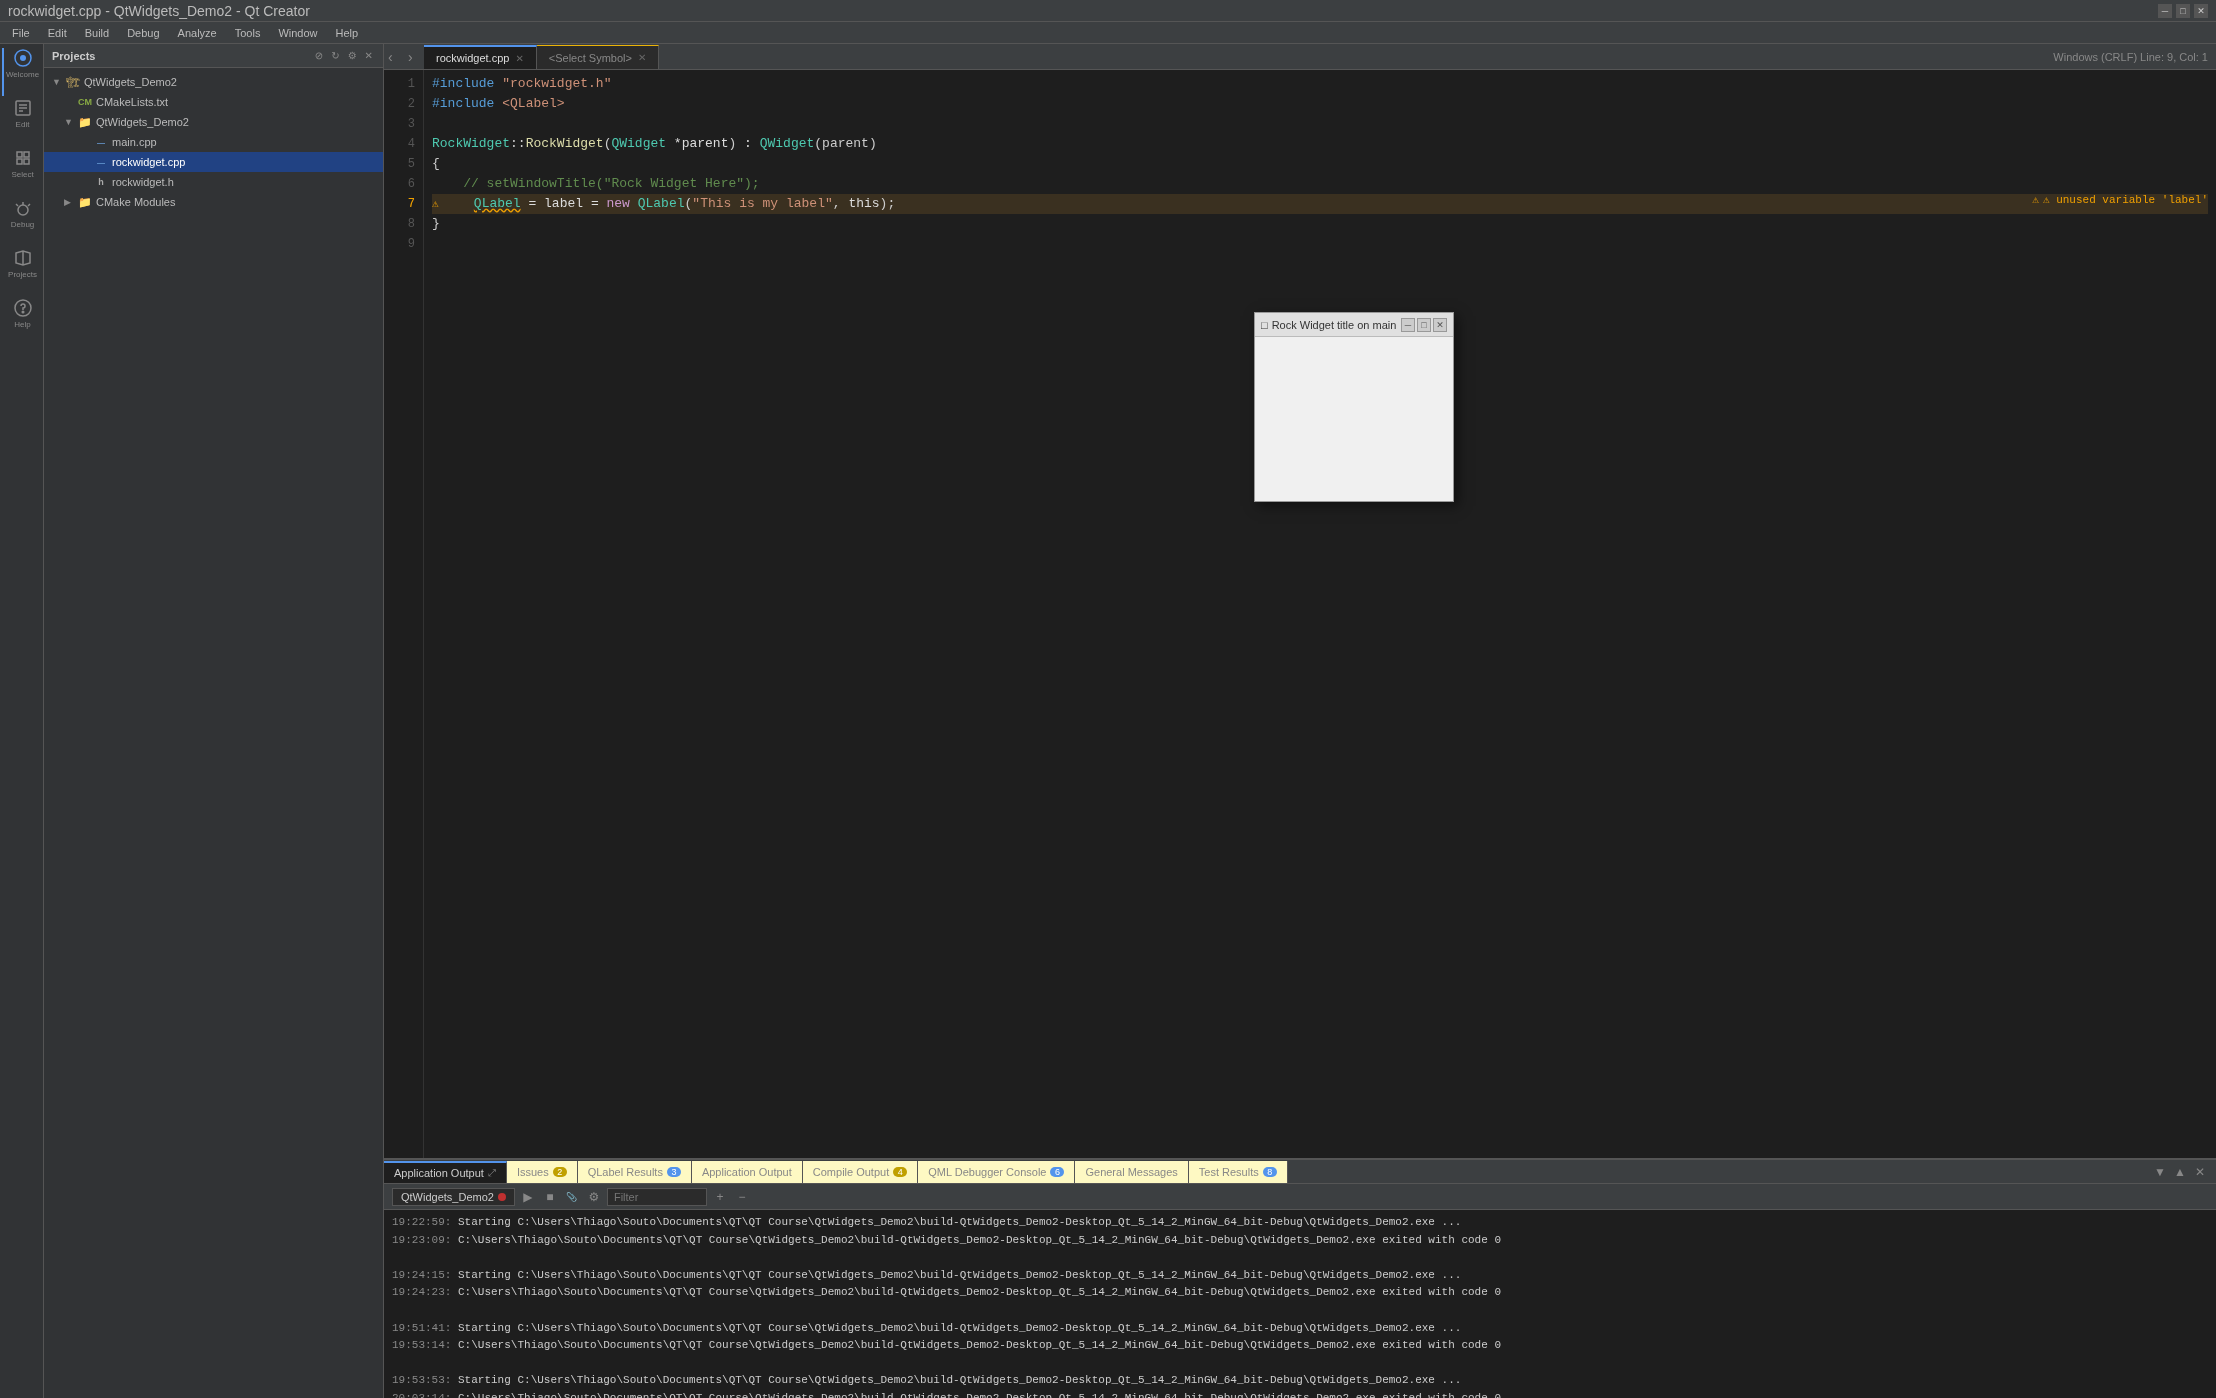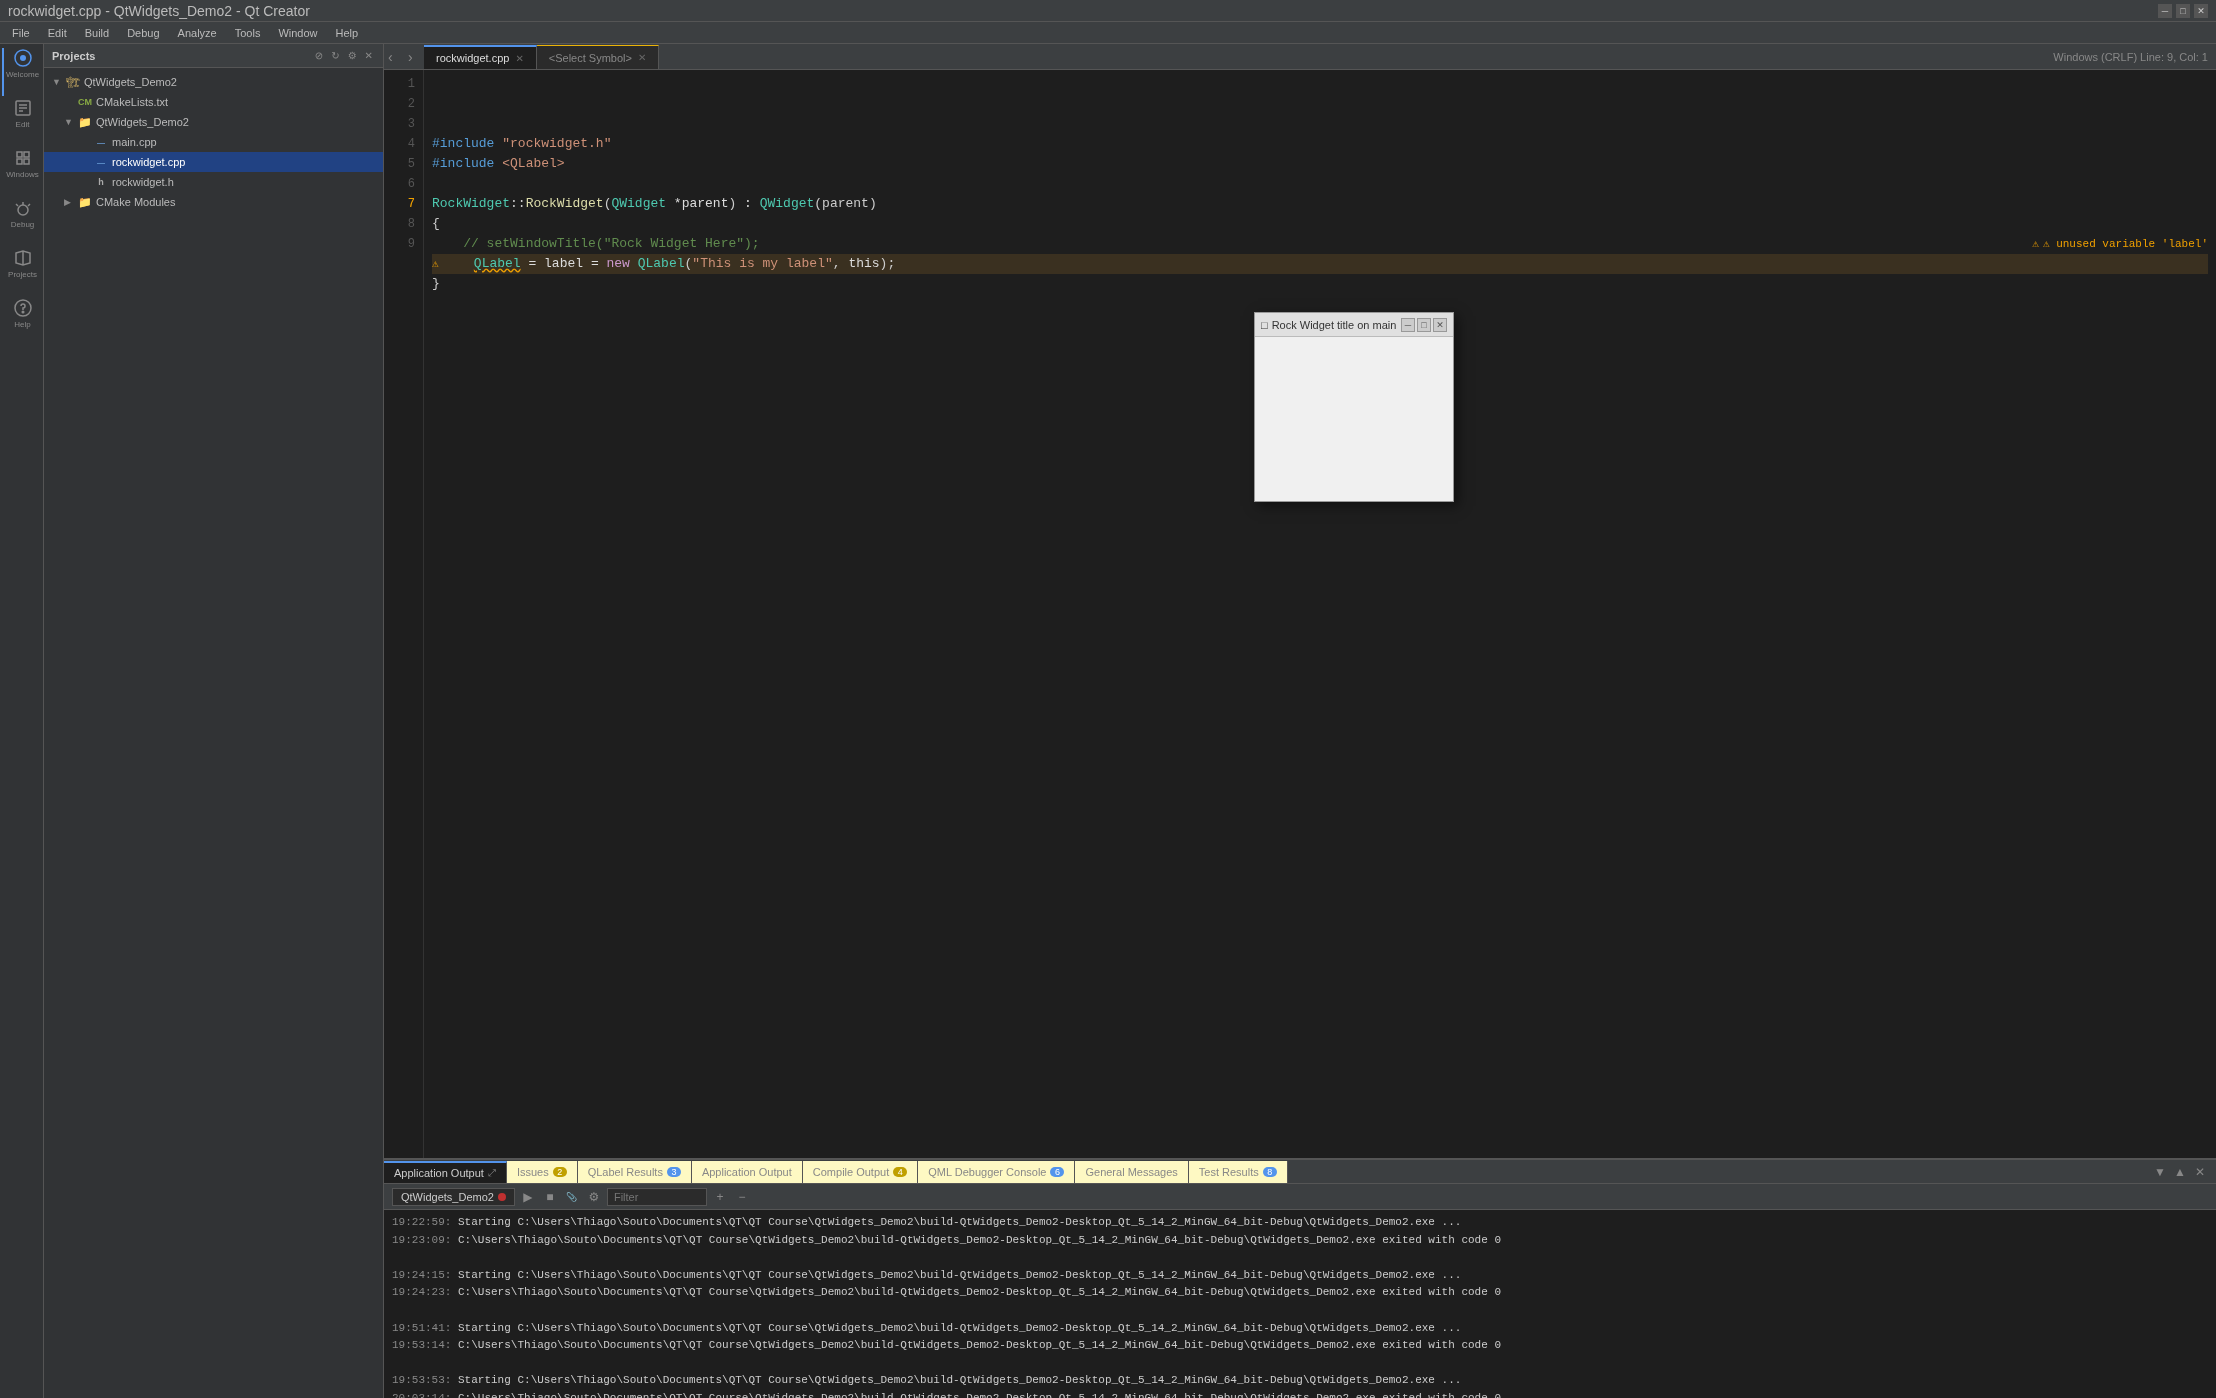--- a/index.html
+++ b/index.html
@@ -217,25 +217,24 @@
       user-select: none;
     }
     #line-numbers .ln {
       height: 20px;
       display: flex;
       align-items: center;
       justify-content: flex-end;
     }
     #code-content {
       flex: 1;
-      padding: 20px 8px;
+      padding: 4px 8px;
       line-height: 20px;
       overflow: hidden;
       position: relative;
-      margin-top: 44px;
     }
     .code-line {
       height: 20px;
       white-space: pre;
       display: flex;
       align-items: center;
     }
     .code-line.warning-line { background: #3a3020; }
     .kw { color: #cc99cd; }
     .kw2 { color: #569cd6; }
@@ -483,21 +482,21 @@
       </svg>
       <span style="font-size:8px;color:#888">Edit</span>
     </div>
     <div class="sidebar-icon-item">
       <svg class="sidebar-icon-svg" viewBox="0 0 20 20" fill="none" stroke="#888" stroke-width="1.5">
         <rect x="4" y="4" width="5" height="5"></rect>
         <rect x="11" y="4" width="5" height="5"></rect>
         <rect x="4" y="11" width="5" height="5"></rect>
         <rect x="11" y="11" width="5" height="5"></rect>
       </svg>
-      <span style="font-size:8px;color:#888">Windows</span>
+      <span style="font-size:8px;color:#888">Select</span>
     </div>
     <div class="sidebar-icon-item">
       <svg class="sidebar-icon-svg" viewBox="0 0 20 20" fill="none" stroke="#888" stroke-width="1.5">
         <circle cx="10" cy="12" r="5"></circle>
         <line x1="10" y1="4" x2="10" y2="7"></line>
         <line x1="5" y1="8" x2="3" y2="6"></line>
         <line x1="15" y1="8" x2="17" y2="6"></line>
       </svg>
       <span style="font-size:8px;color:#888">Debug</span>
     </div>

